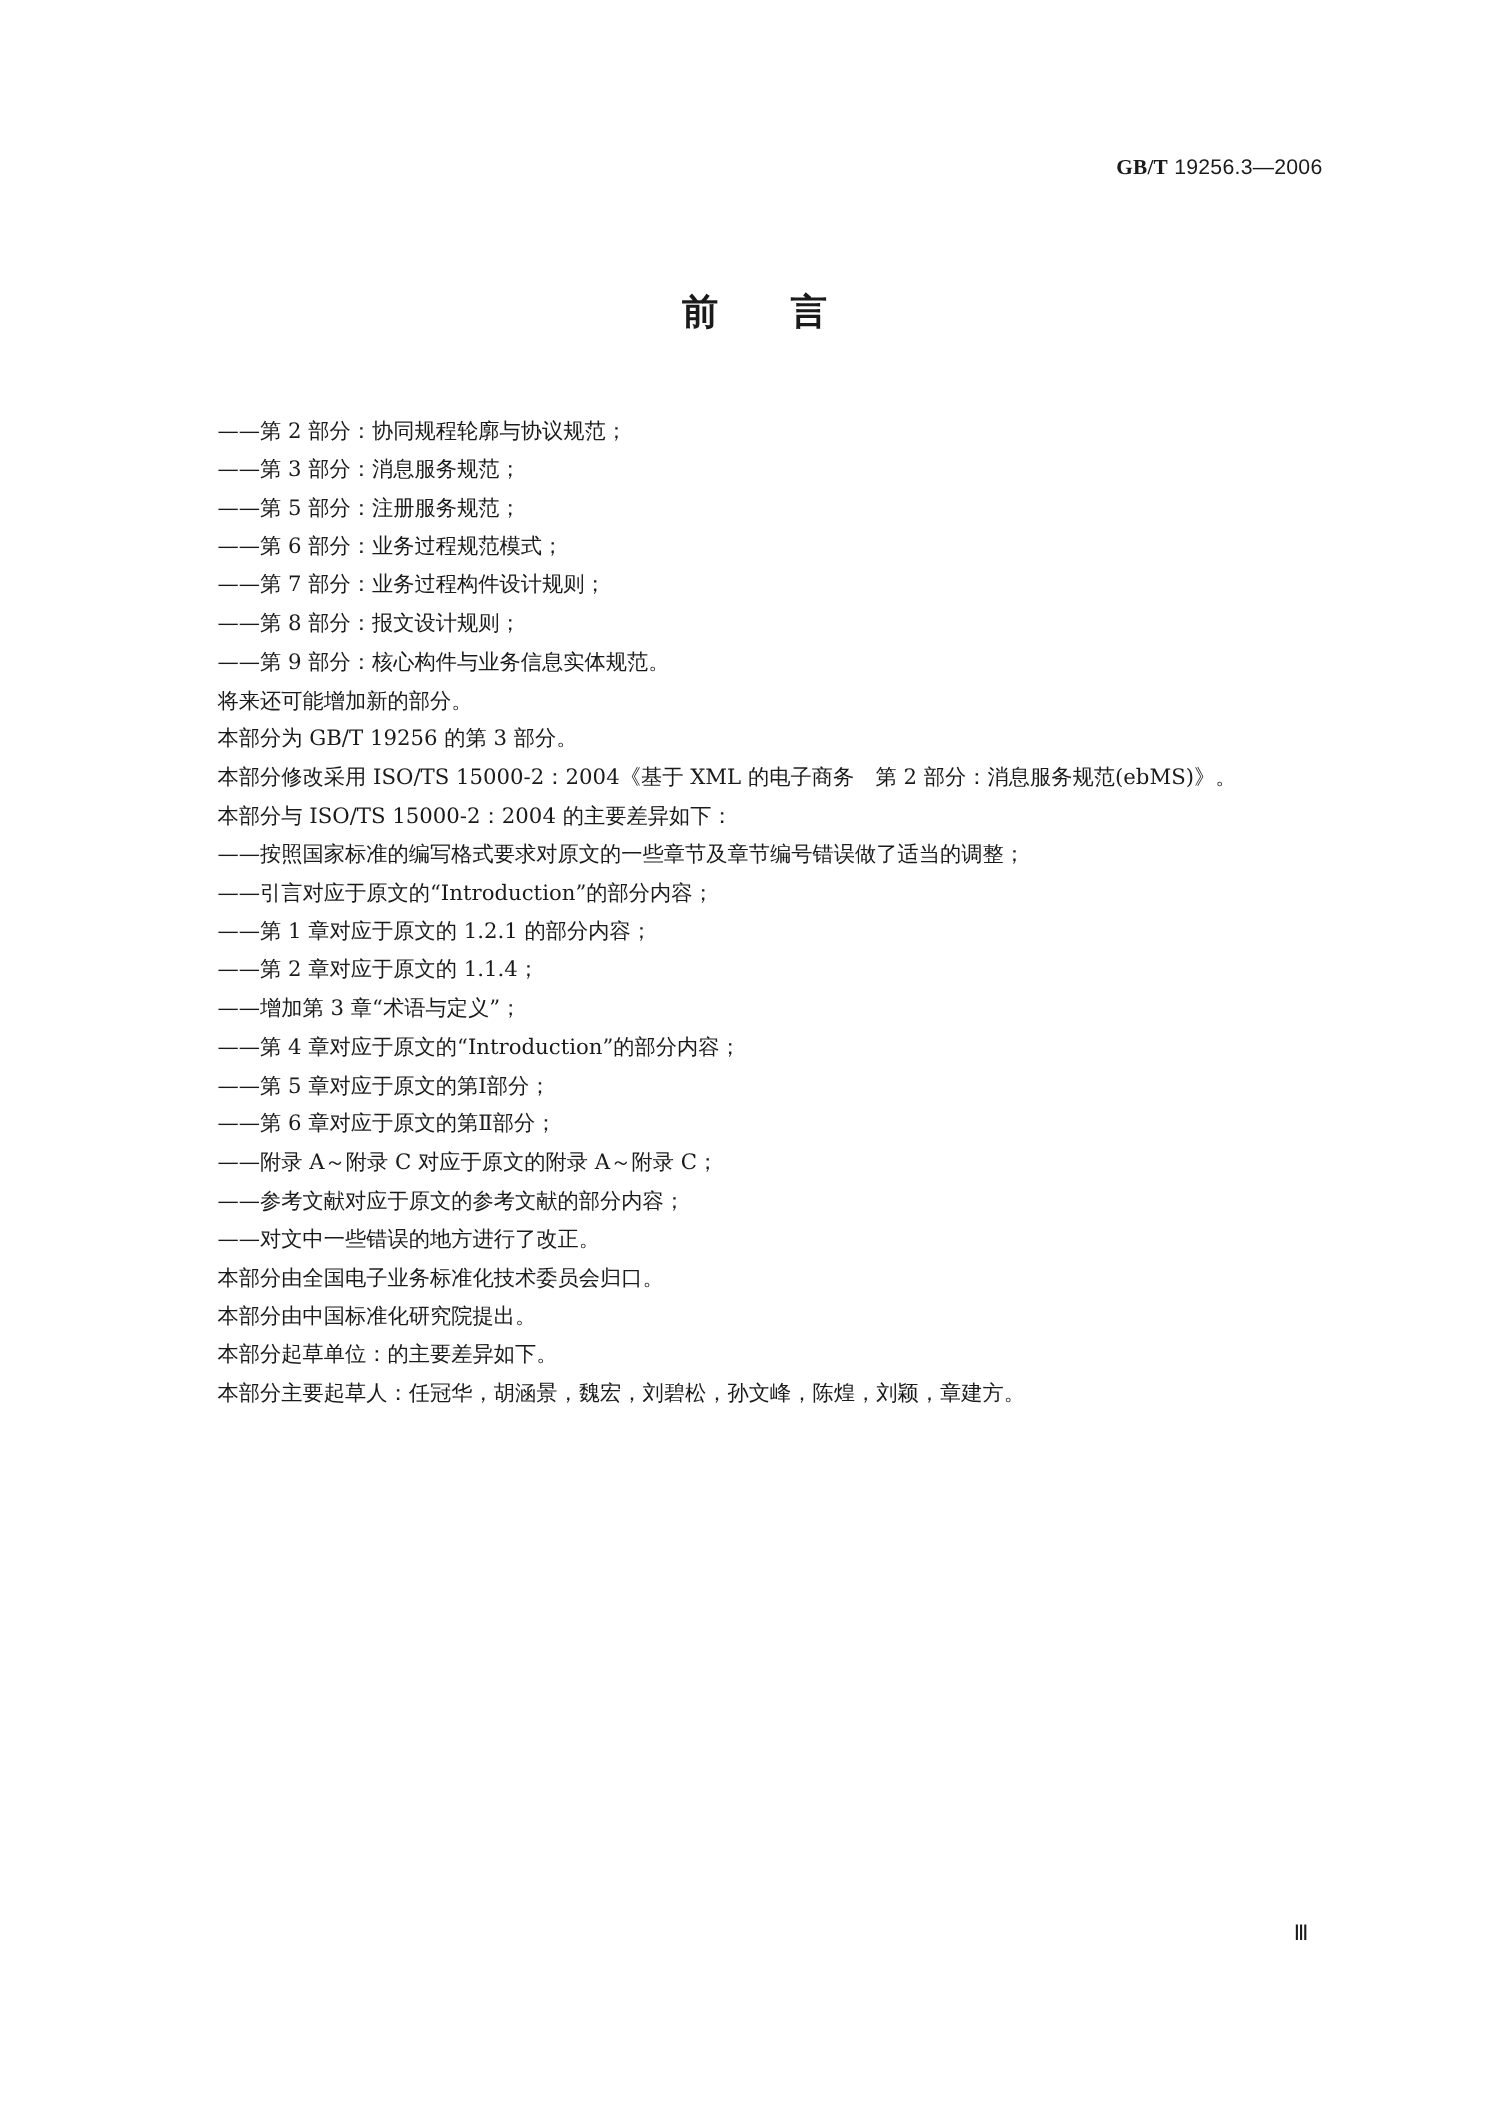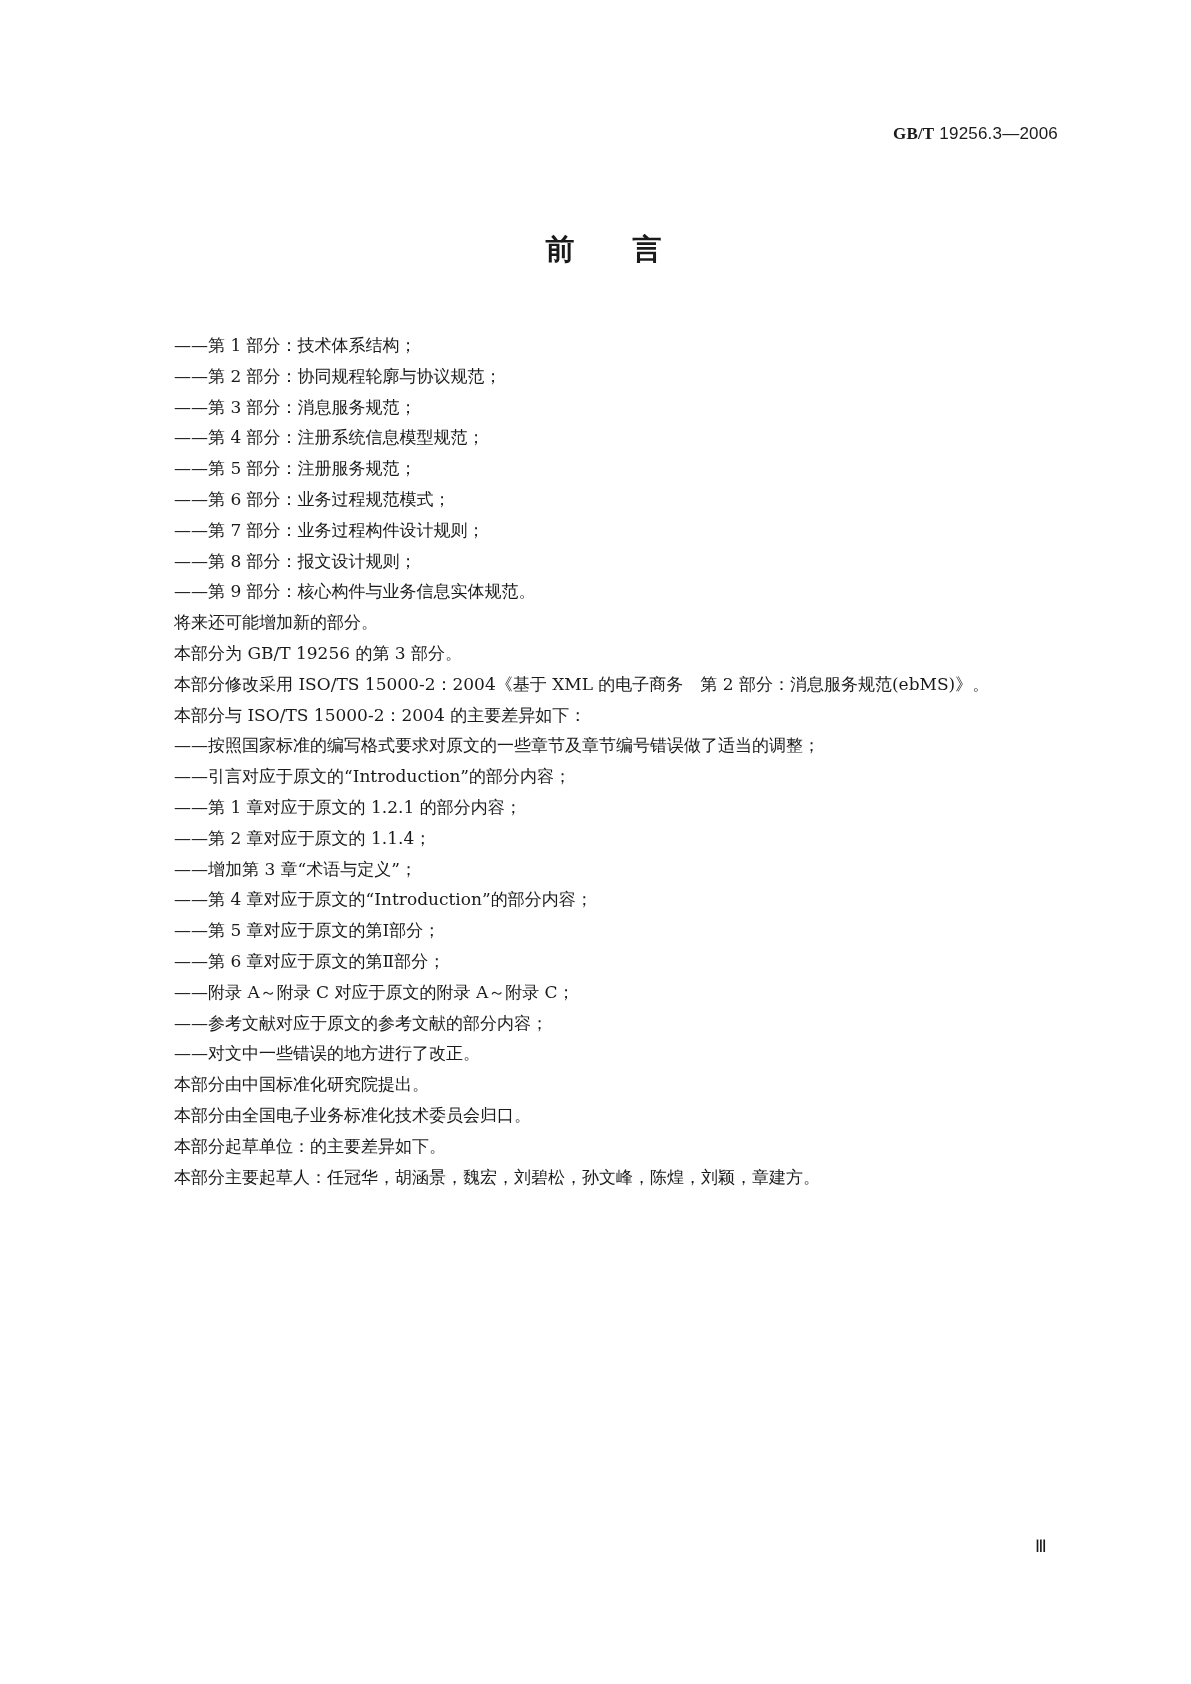--- a/index.html
+++ b/index.html
@@ -34,43 +34,41 @@
   }
 </style>
 </head>
 <body>
 
 <div class="header-code"><span class="gbt">GB/T</span><span> 19256.3—2006</span></div>
 
 <div class="page-title">前言</div>
 
 <div class="body-text">
-  <p class="p item">——第 1 部分：技术体系结构；</p>
   <p class="p item">——第 2 部分：协同规程轮廓与协议规范；</p>
   <p class="p item">——第 3 部分：消息服务规范；</p>
-  <p class="p item">——第 4 部分：注册系统信息模型规范；</p>
   <p class="p item">——第 5 部分：注册服务规范；</p>
   <p class="p item">——第 6 部分：业务过程规范模式；</p>
   <p class="p item">——第 7 部分：业务过程构件设计规则；</p>
   <p class="p item">——第 8 部分：报文设计规则；</p>
   <p class="p item">——第 9 部分：核心构件与业务信息实体规范。</p>
   <p class="p indent">将来还可能增加新的部分。</p>
   <p class="p indent">本部分为 GB/T 19256 的第 3 部分。</p>
   <p class="p wrap">本部分修改采用 ISO/TS 15000-2：2004《基于 XML 的电子商务　第 2 部分：消息服务规范(ebMS)》。</p>
   <p class="p indent">本部分与 ISO/TS 15000-2：2004 的主要差异如下：</p>
   <p class="p item">——按照国家标准的编写格式要求对原文的一些章节及章节编号错误做了适当的调整；</p>
   <p class="p item">——引言对应于原文的“Introduction”的部分内容；</p>
   <p class="p item">——第 1 章对应于原文的 1.2.1 的部分内容；</p>
   <p class="p item">——第 2 章对应于原文的 1.1.4；</p>
   <p class="p item">——增加第 3 章“术语与定义”；</p>
   <p class="p item">——第 4 章对应于原文的“Introduction”的部分内容；</p>
   <p class="p item">——第 5 章对应于原文的第Ⅰ部分；</p>
   <p class="p item">——第 6 章对应于原文的第Ⅱ部分；</p>
   <p class="p item">——附录 A～附录 C 对应于原文的附录 A～附录 C；</p>
   <p class="p item">——参考文献对应于原文的参考文献的部分内容；</p>
   <p class="p item">——对文中一些错误的地方进行了改正。</p>
+  <p class="p indent">本部分由全国电子业务标准化技术委员会归口。</p>
   <p class="p indent">本部分由中国标准化研究院提出。</p>
-  <p class="p indent">本部分由全国电子业务标准化技术委员会归口。</p>
   <p class="p indent">本部分起草单位：的主要差异如下。</p>
   <p class="p indent">本部分主要起草人：任冠华，胡涵景，魏宏，刘碧松，孙文峰，陈煌，刘颖，章建方。</p>
 </div>
 
 <div class="page-num">Ⅲ</div>
 
 </body></html>

